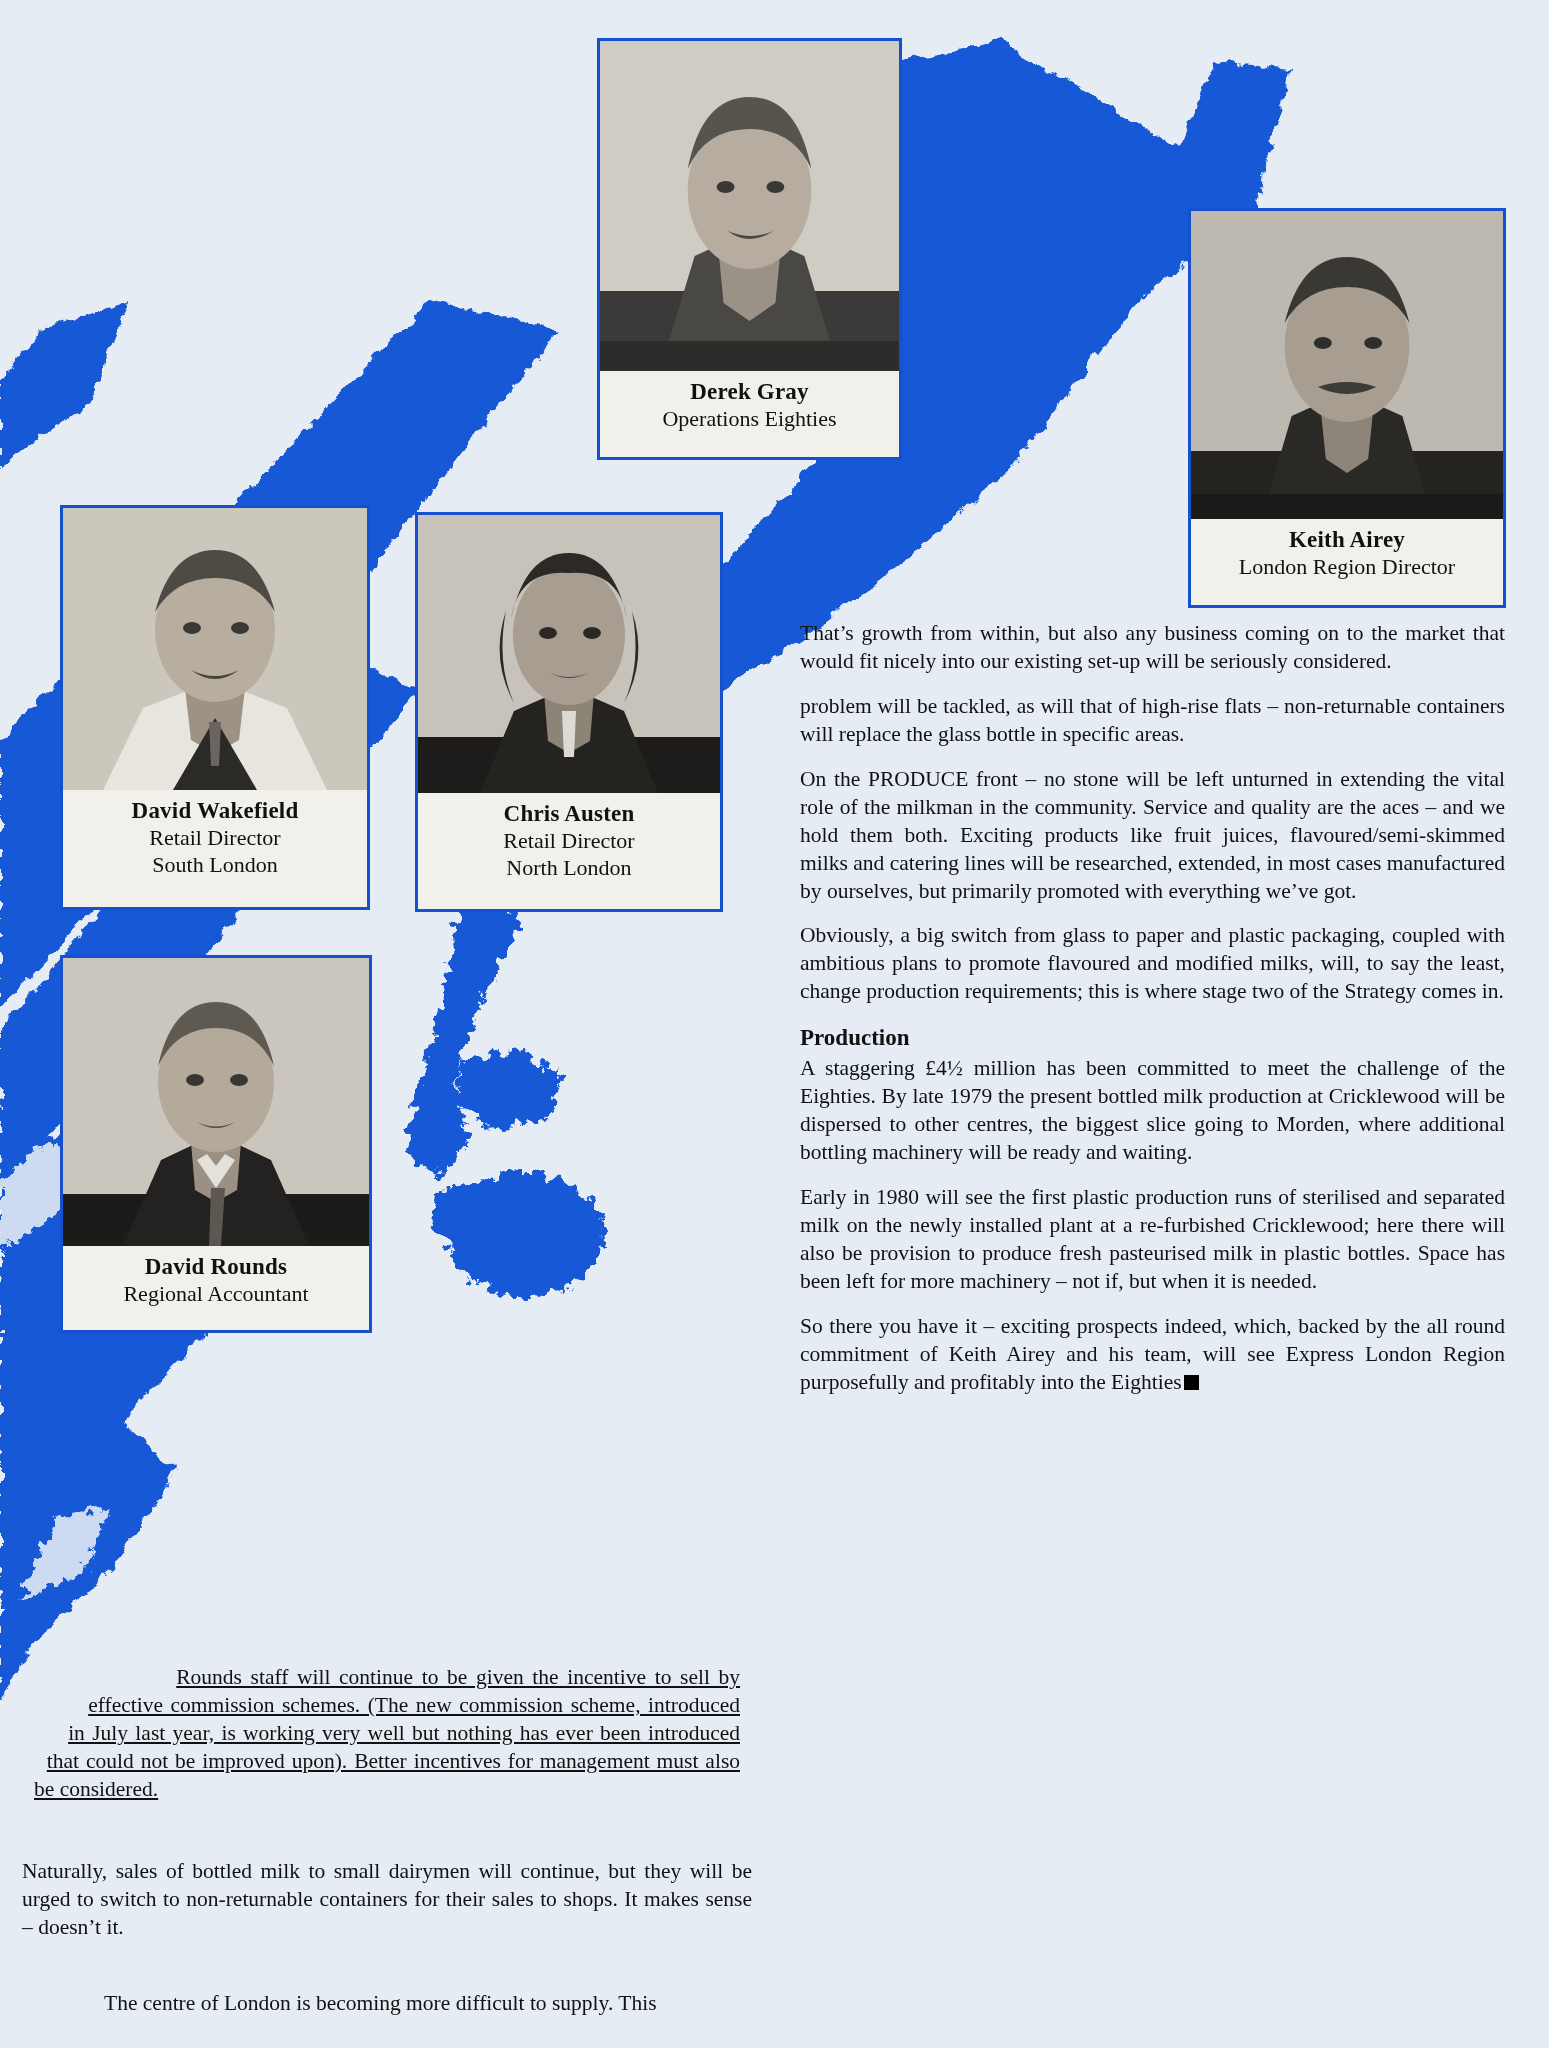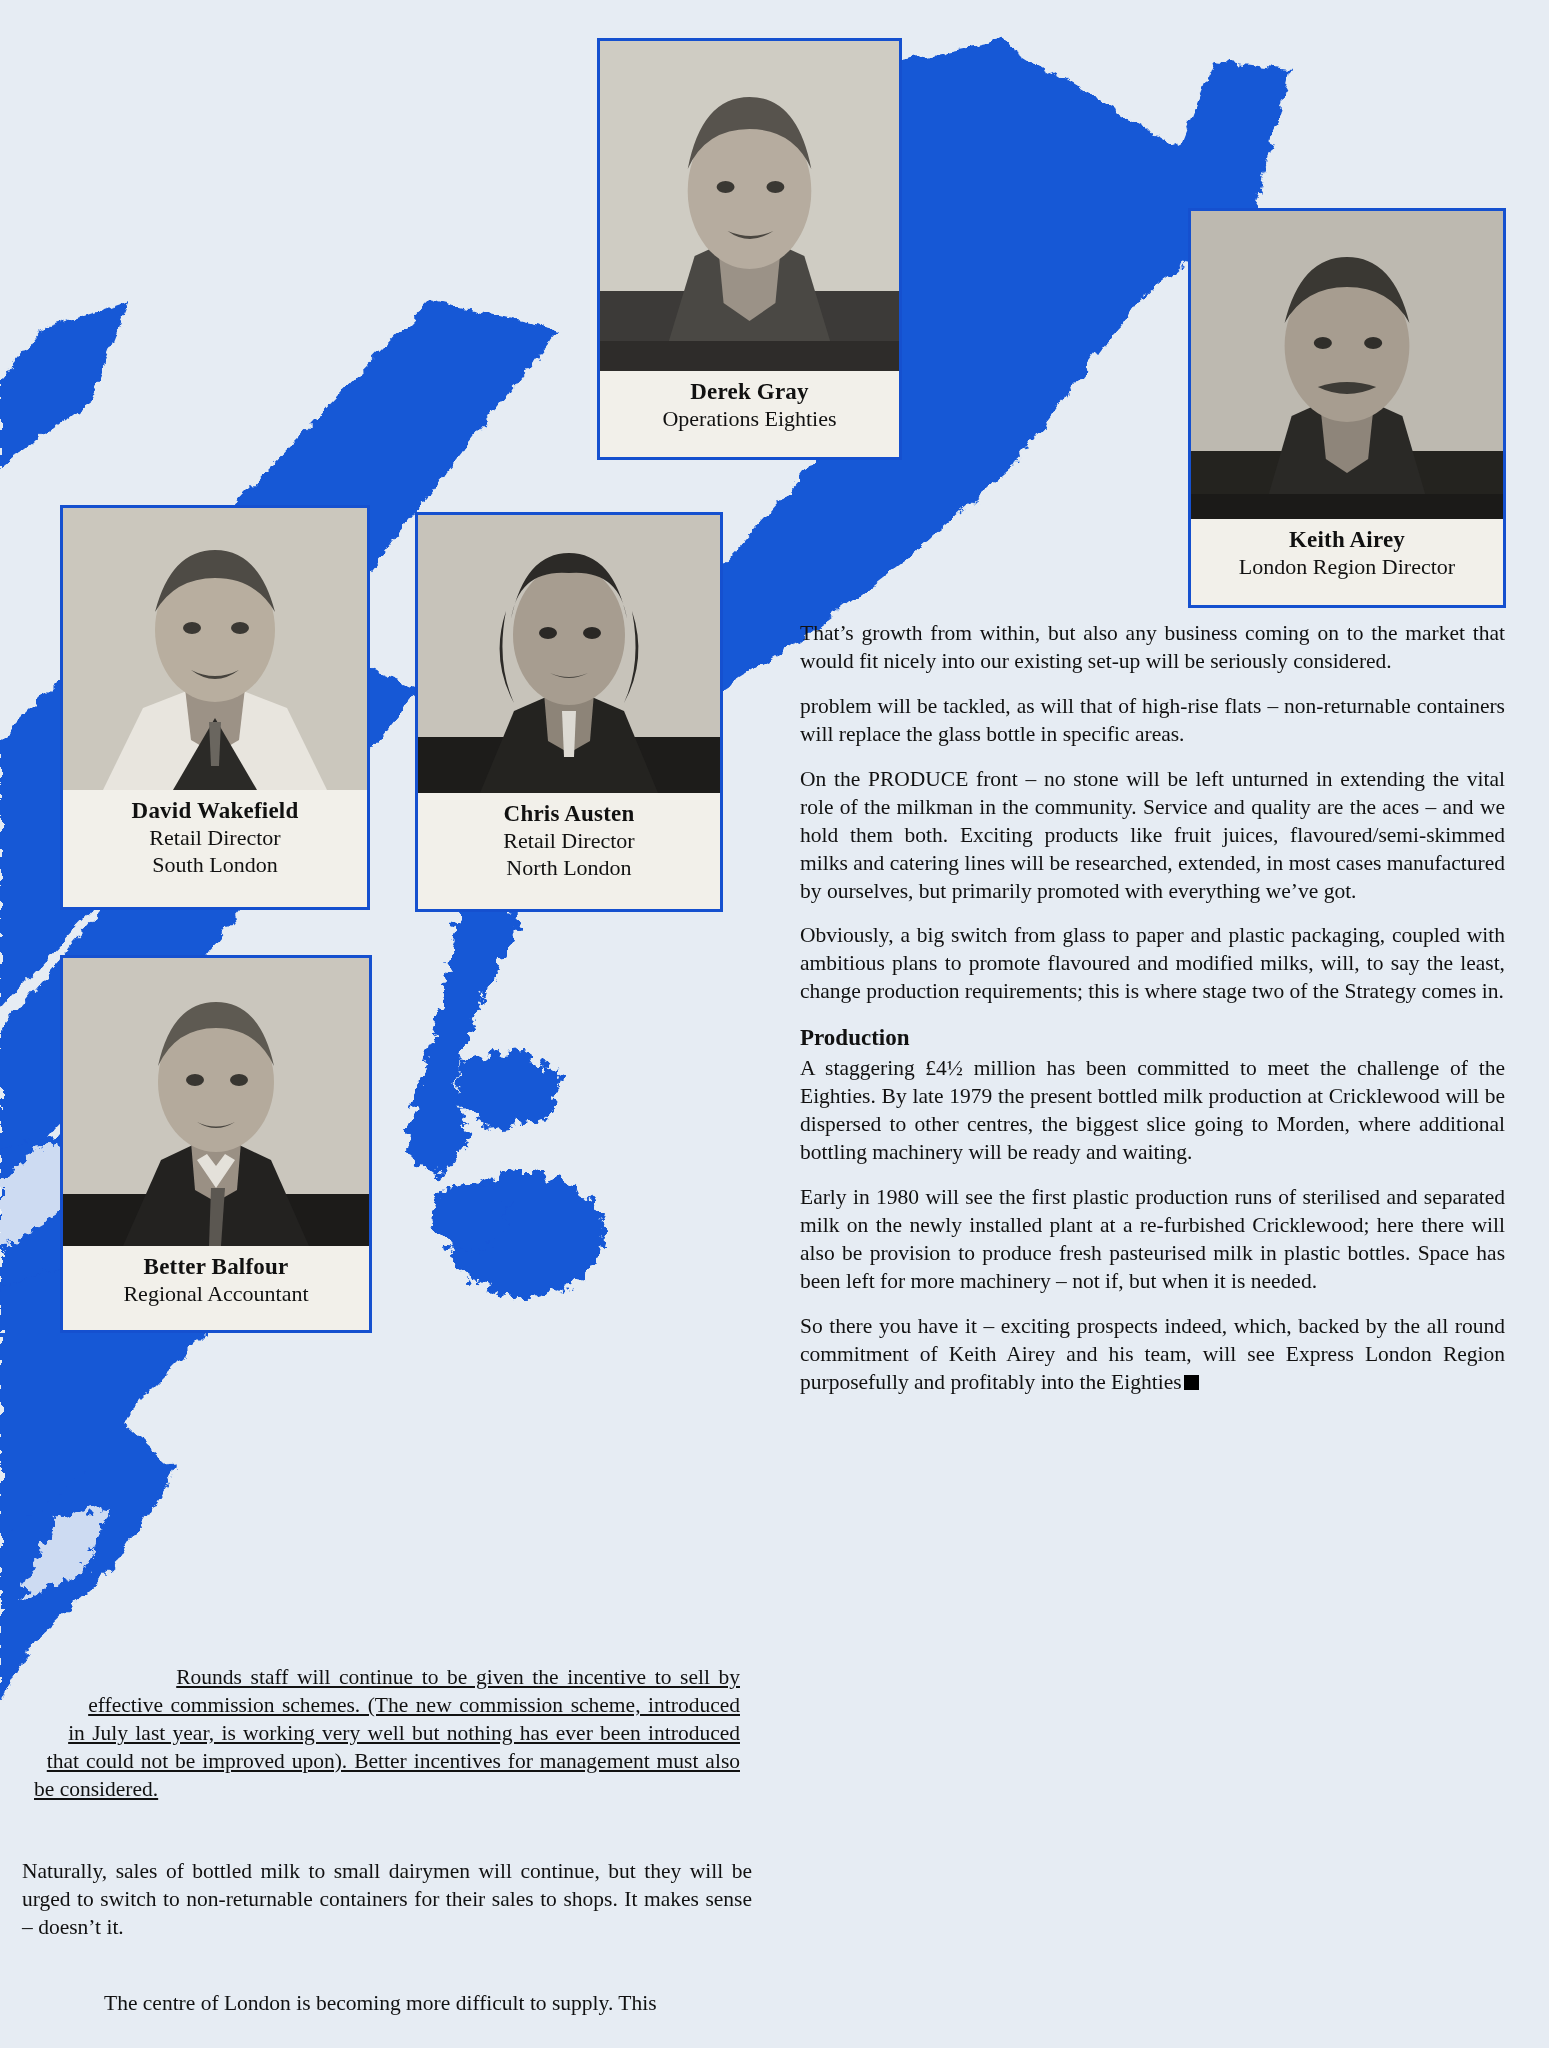--- a/index.html
+++ b/index.html
@@ -195,21 +195,21 @@
       <ellipse cx="153" cy="124" rx="58" ry="70" fill="#b4aa9c"></ellipse>
       <path d="M95,108 q14,-64 58,-64 q44,0 58,64 q-18,-38 -58,-38 q-40,0 -58,38 Z" fill="#5e5a52"></path>
       <ellipse cx="132" cy="122" rx="9" ry="6" fill="#383631"></ellipse>
       <ellipse cx="176" cy="122" rx="9" ry="6" fill="#383631"></ellipse>
       <path d="M134,164 q19,12 38,0 q-19,9 -38,0 Z" fill="#4a4741"></path>
       <path d="M134,202 L153,230 L172,202 L162,196 L153,208 L144,196 Z" fill="#e4e1da"></path>
       <path d="M148,230 L162,230 L158,288 L146,288 Z" fill="#5b5751"></path>
     </svg>
   </div>
   <div class="cap">
-    <span class="nm">Better Balfour</span>
+    <span class="nm">David Rounds</span>
     <span class="rl">Regional Accountant</span>
   </div>
 </div>
 
 <div class="col" id="col-right">
   <p>That’s growth from within, but also any business coming on to the market that would fit nicely into our existing set-up will be seriously considered.</p>
   <p>problem will be tackled, as will that of high-rise flats – non-returnable containers will replace the glass bottle in specific areas.</p>
   <p>On the PRODUCE front – no stone will be left unturned in extending the vital role of the milkman in the community. Service and quality are the aces – and we hold them both. Exciting products like fruit juices, flavoured/semi-skimmed milks and catering lines will be researched, extended, in most cases manufactured by ourselves, but primarily promoted with everything we’ve got.</p>
   <p>Obviously, a big switch from glass to paper and plastic packaging, coupled with ambitious plans to promote flavoured and modified milks, will, to say the least, change production requirements; this is where stage two of the Strategy comes in.</p>
   <h3 class="head">Production</h3>

